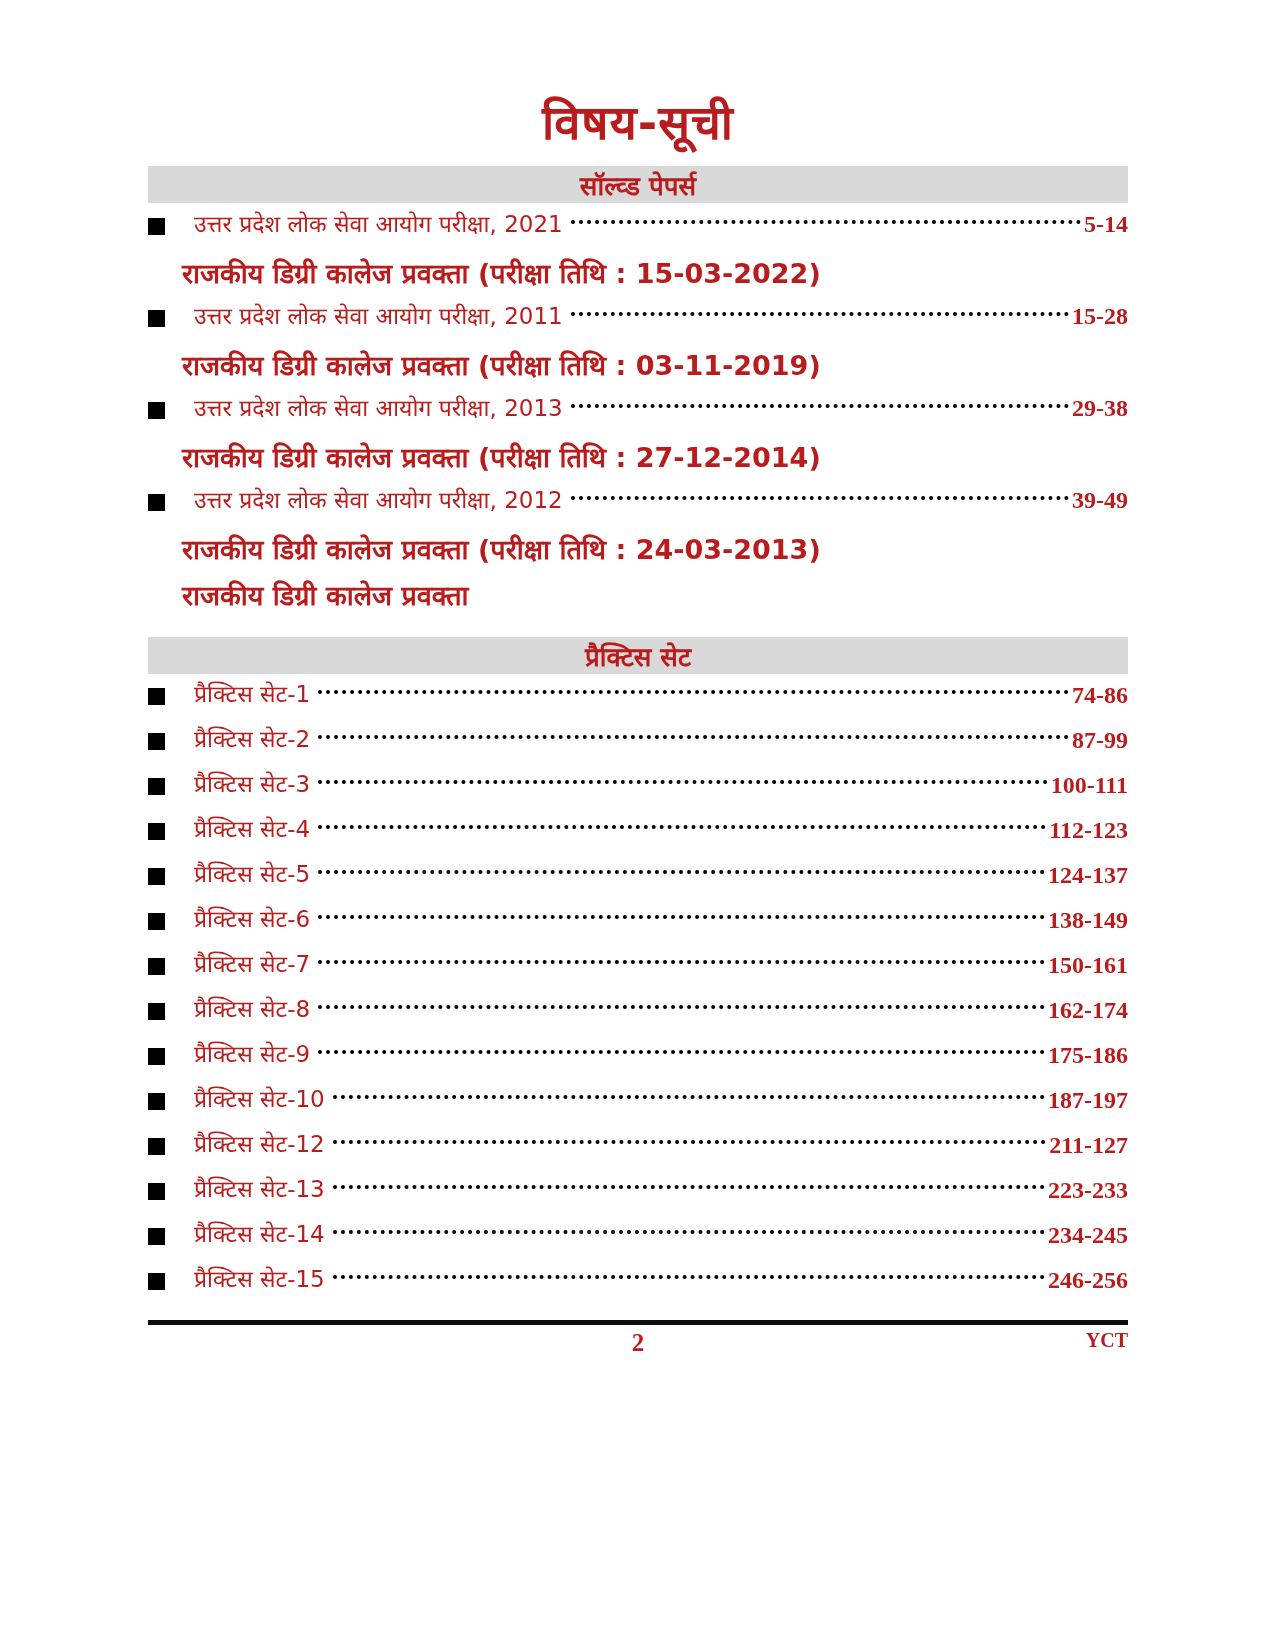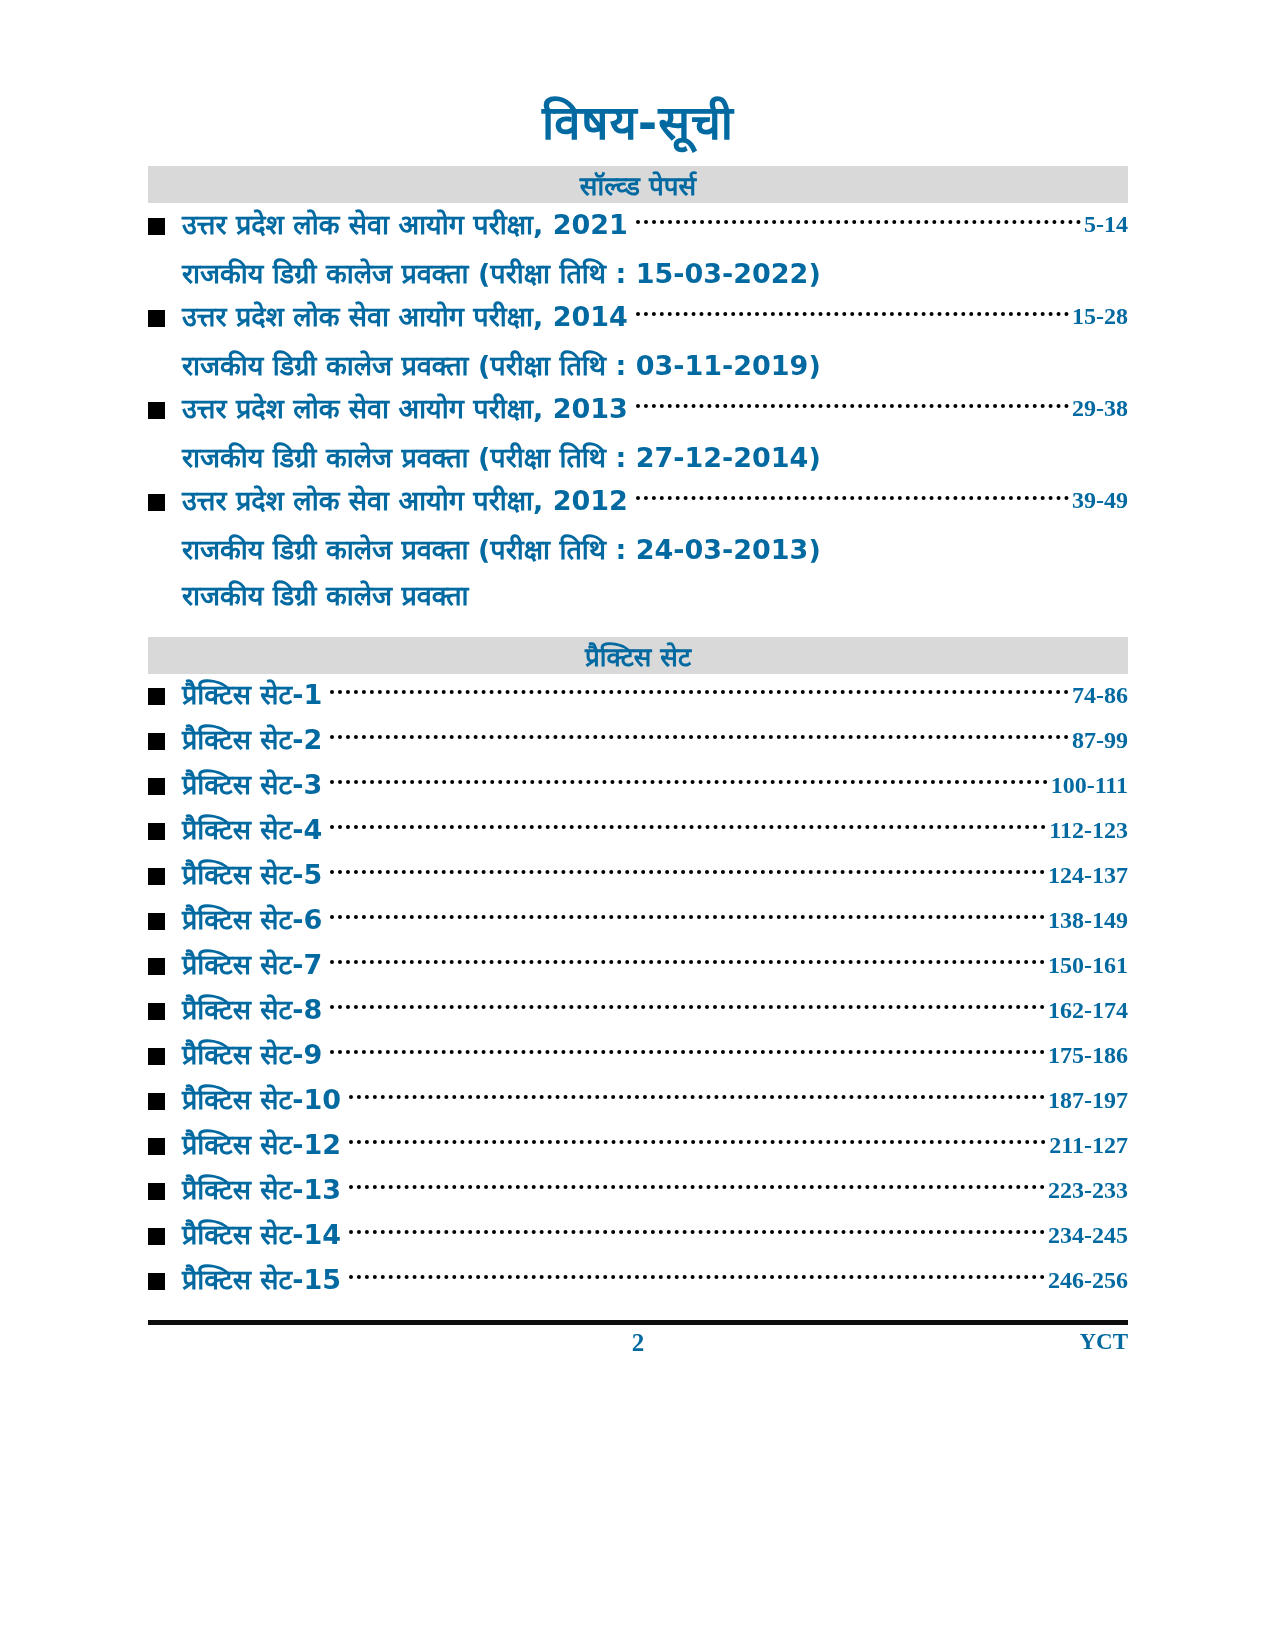--- a/index.html
+++ b/index.html
@@ -3,21 +3,21 @@
 <meta charset="utf-8">
 <style>
   html, body { margin: 0; padding: 0; background: #ffffff; }
   .page {
     position: relative;
     width: 1275px;
     height: 1650px;
     background: #ffffff;
     overflow: hidden;
     font-family: "DejaVu Sans", sans-serif;
-    color: #0369a1;
+    color: #b91c1c;
   }
   .content {
     position: absolute;
     left: 148px;
     top: 0;
     width: 980px;
   }
   .title {
     margin: 96px 0 16px 0;
     text-align: center;
@@ -47,25 +47,26 @@
   }
   .ps .entry-main { height: 45px; }
   .bullet {
     width: 17px;
     height: 17px;
     background: #000000;
     flex: 0 0 17px;
     margin-right: 17px;
   }
   .entry-title {
-    font-size: 27px;
-    font-weight: bold;
+    font-size: 23px;
+    font-weight: normal;
     white-space: nowrap;
     line-height: 1;
     padding-bottom: 4px;
+    margin-left: 12px;
   }
   .dots {
     flex: 1 1 auto;
     border-bottom: 4px dotted #000000;
     margin: 0 3px 9px 8px;
     min-width: 20px;
   }
   .entry-pages {
     font-family: "Liberation Serif", serif;
     font-size: 24px;
@@ -98,21 +99,21 @@
     left: 50%;
     transform: translateX(-50%);
     font-family: "Liberation Serif", serif;
     font-size: 25px;
     font-weight: bold;
   }
   .footer-brand {
     position: absolute;
     right: 0;
     font-family: "Liberation Serif", serif;
-    font-size: 23px;
+    font-size: 20px;
     font-weight: bold;
   }
 </style>
 </head>
 <body>
 
 <div class="page">
   <div class="content">
     <h1 class="title">विषय-सूची</h1>
     <div id="sections-root">
@@ -127,21 +128,21 @@
       <span class="entry-title">उत्तर प्रदेश लोक सेवा आयोग परीक्षा, 2021</span>
       <span class="dots"></span>
       <span class="entry-pages">5-14</span>
     </div>
     <div class="entry-sub">राजकीय डिग्री कालेज प्रवक्ता (परीक्षा तिथि : 15-03-2022)</div>
   </div>
 
   <div class="entry sp">
     <div class="entry-main">
       <span class="bullet"></span>
-      <span class="entry-title">उत्तर प्रदेश लोक सेवा आयोग परीक्षा, 2014</span>
+      <span class="entry-title">उत्तर प्रदेश लोक सेवा आयोग परीक्षा, 2011</span>
       <span class="dots"></span>
       <span class="entry-pages">15-28</span>
     </div>
     <div class="entry-sub">राजकीय डिग्री कालेज प्रवक्ता (परीक्षा तिथि : 03-11-2019)</div>
   </div>
 
   <div class="entry sp">
     <div class="entry-main">
       <span class="bullet"></span>
       <span class="entry-title">उत्तर प्रदेश लोक सेवा आयोग परीक्षा, 2013</span>

